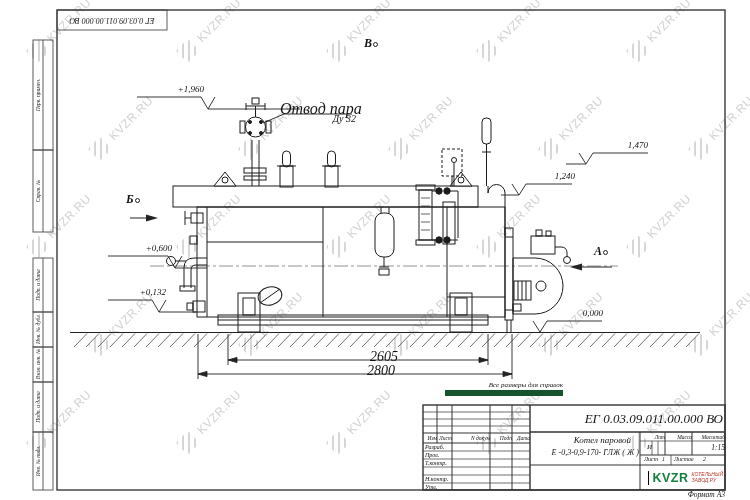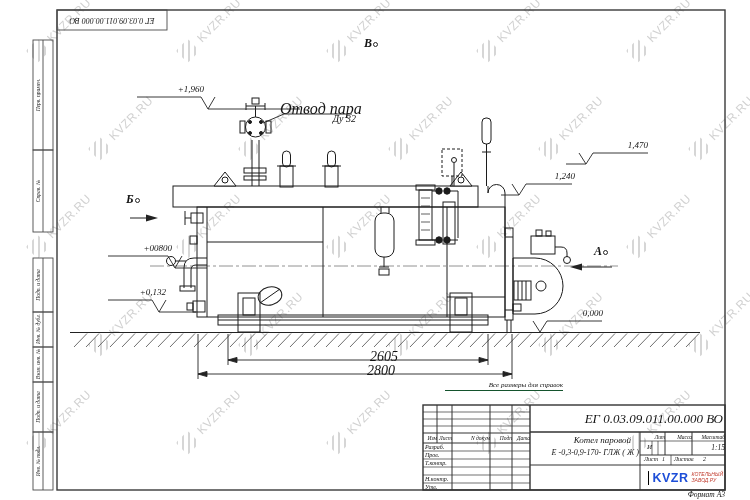--- a/index.html
+++ b/index.html
@@ -27,21 +27,21 @@
   .dim{font-size:14px;}
   .view{font-size:12px;font-weight:bold;}
   .vsub{display:inline-block;width:3px;height:3px;border:1px solid #222;border-radius:50%;
         margin-left:1px;}
   .tb-s{font-size:5.5px;}
   .tb-m{font-size:6px;}
   .logo{position:absolute;z-index:2;left:648px;top:467px;width:75px;height:21px;
         display:flex;align-items:center;gap:3px;}
   .logo-sq{width:14px;height:14px;background:#101010;border-radius:2px;
            box-shadow:inset 0 0 0 1px #000;}
-  .logo-t{font:bold 12.5px "Liberation Sans",sans-serif;color:#1d4ed8;letter-spacing:.5px;}
+  .logo-t{font:bold 12.5px "Liberation Sans",sans-serif;color:#15803d;letter-spacing:.5px;}
   .logo-sub{display:flex;flex-direction:column;font:italic 5px "Liberation Sans",sans-serif;
             color:#c0392b;line-height:1.15;}
 </style>
 </head>
 <body>
 
 <div class="page">
 
   <div class="wm-layer">
       <div class="wm" style="left: 20px; top: 20px;">
@@ -433,40 +433,40 @@
   <div class="flab" style="left:38px;top:285px;">Подп. и дата</div>
   <div class="flab" style="left:38px;top:329px;">Инв. № дубл.</div>
   <div class="flab" style="left:38px;top:364px;">Взам. инв. №</div>
   <div class="flab" style="left:38px;top:407px;">Подп. и дата</div>
   <div class="flab" style="left:38px;top:461px;">Инв. № подл.</div>
 
   <div class="txt c" style="left:280px;top:100px;width:76px;font-size:16px;">Отвод пара</div>
   <div class="txt c" style="left:280px;top:113px;width:76px;font-size:10px;">Ду 32</div>
 
   <div class="txt ev c" style="left:134px;top:85px;width:70px;">+1,960</div>
-  <div class="txt ev c" style="left:104px;top:244px;width:68px;">+00800</div>
+  <div class="txt ev c" style="left:104px;top:244px;width:68px;">+0,600</div>
   <div class="txt ev c" style="left:104px;top:288px;width:62px;">+0,132</div>
   <div class="txt ev c" style="left:588px;top:141px;width:60px;">1,470</div>
   <div class="txt ev c" style="left:520px;top:172px;width:55px;">1,240</div>
   <div class="txt ev c" style="left:543px;top:309px;width:60px;">0,000</div>
 
   <div class="txt dim c" style="left:318px;top:349px;width:80px;">2605</div>
   <div class="txt dim c" style="left:315px;top:363px;width:80px;">2800</div>
 
   <div class="txt view" style="left:126px;top:193px;">
     <span>Б</span><span class="vsub"></span>
   </div>
   <div class="txt view" style="left:364px;top:37px;">
     <span>В</span><span class="vsub"></span>
   </div>
   <div class="txt view" style="left:594px;top:245px;">
     <span>А</span><span class="vsub"></span>
   </div>
 
-  <div class="txt c" style="left:445px;top:382px;width:118px;font-size:7px;border-bottom:1px solid #14532d;">Все размеры для справок</div>
+  <div class="txt c" style="left:445px;top:382px;width:118px;font-size:7px;border-bottom:6px solid #14532d;">Все размеры для справок</div>
 
   <div class="txt c" style="left:532px;top:407px;width:191px;height:24px;line-height:24px;font-size:13px;">ЕГ 0.03.09.011.00.000  ВО</div>
   <div class="txt c" style="left:531px;top:436px;width:100px;font-size:9px;">Котел паровой</div>
   <div class="txt c" style="left:531px;top:449px;width:108px;font-size:8px;font-style:italic;">Е -0,3-0,9-170- ГЛЖ ( Ж )</div>
 
   <div class="txt tb-s c" style="left:423px;top:435px;width:14px;">Изм</div>
   <div class="txt tb-s c" style="left:437px;top:435px;width:15px;">Лист</div>
   <div class="txt tb-s c" style="left:452px;top:435px;width:38px;">N докум</div>
   <div class="txt tb-s c" style="left:490px;top:435px;width:22px;">Подп</div>
   <div class="txt tb-s c" style="left:512px;top:435px;width:18px;">Дата</div>

